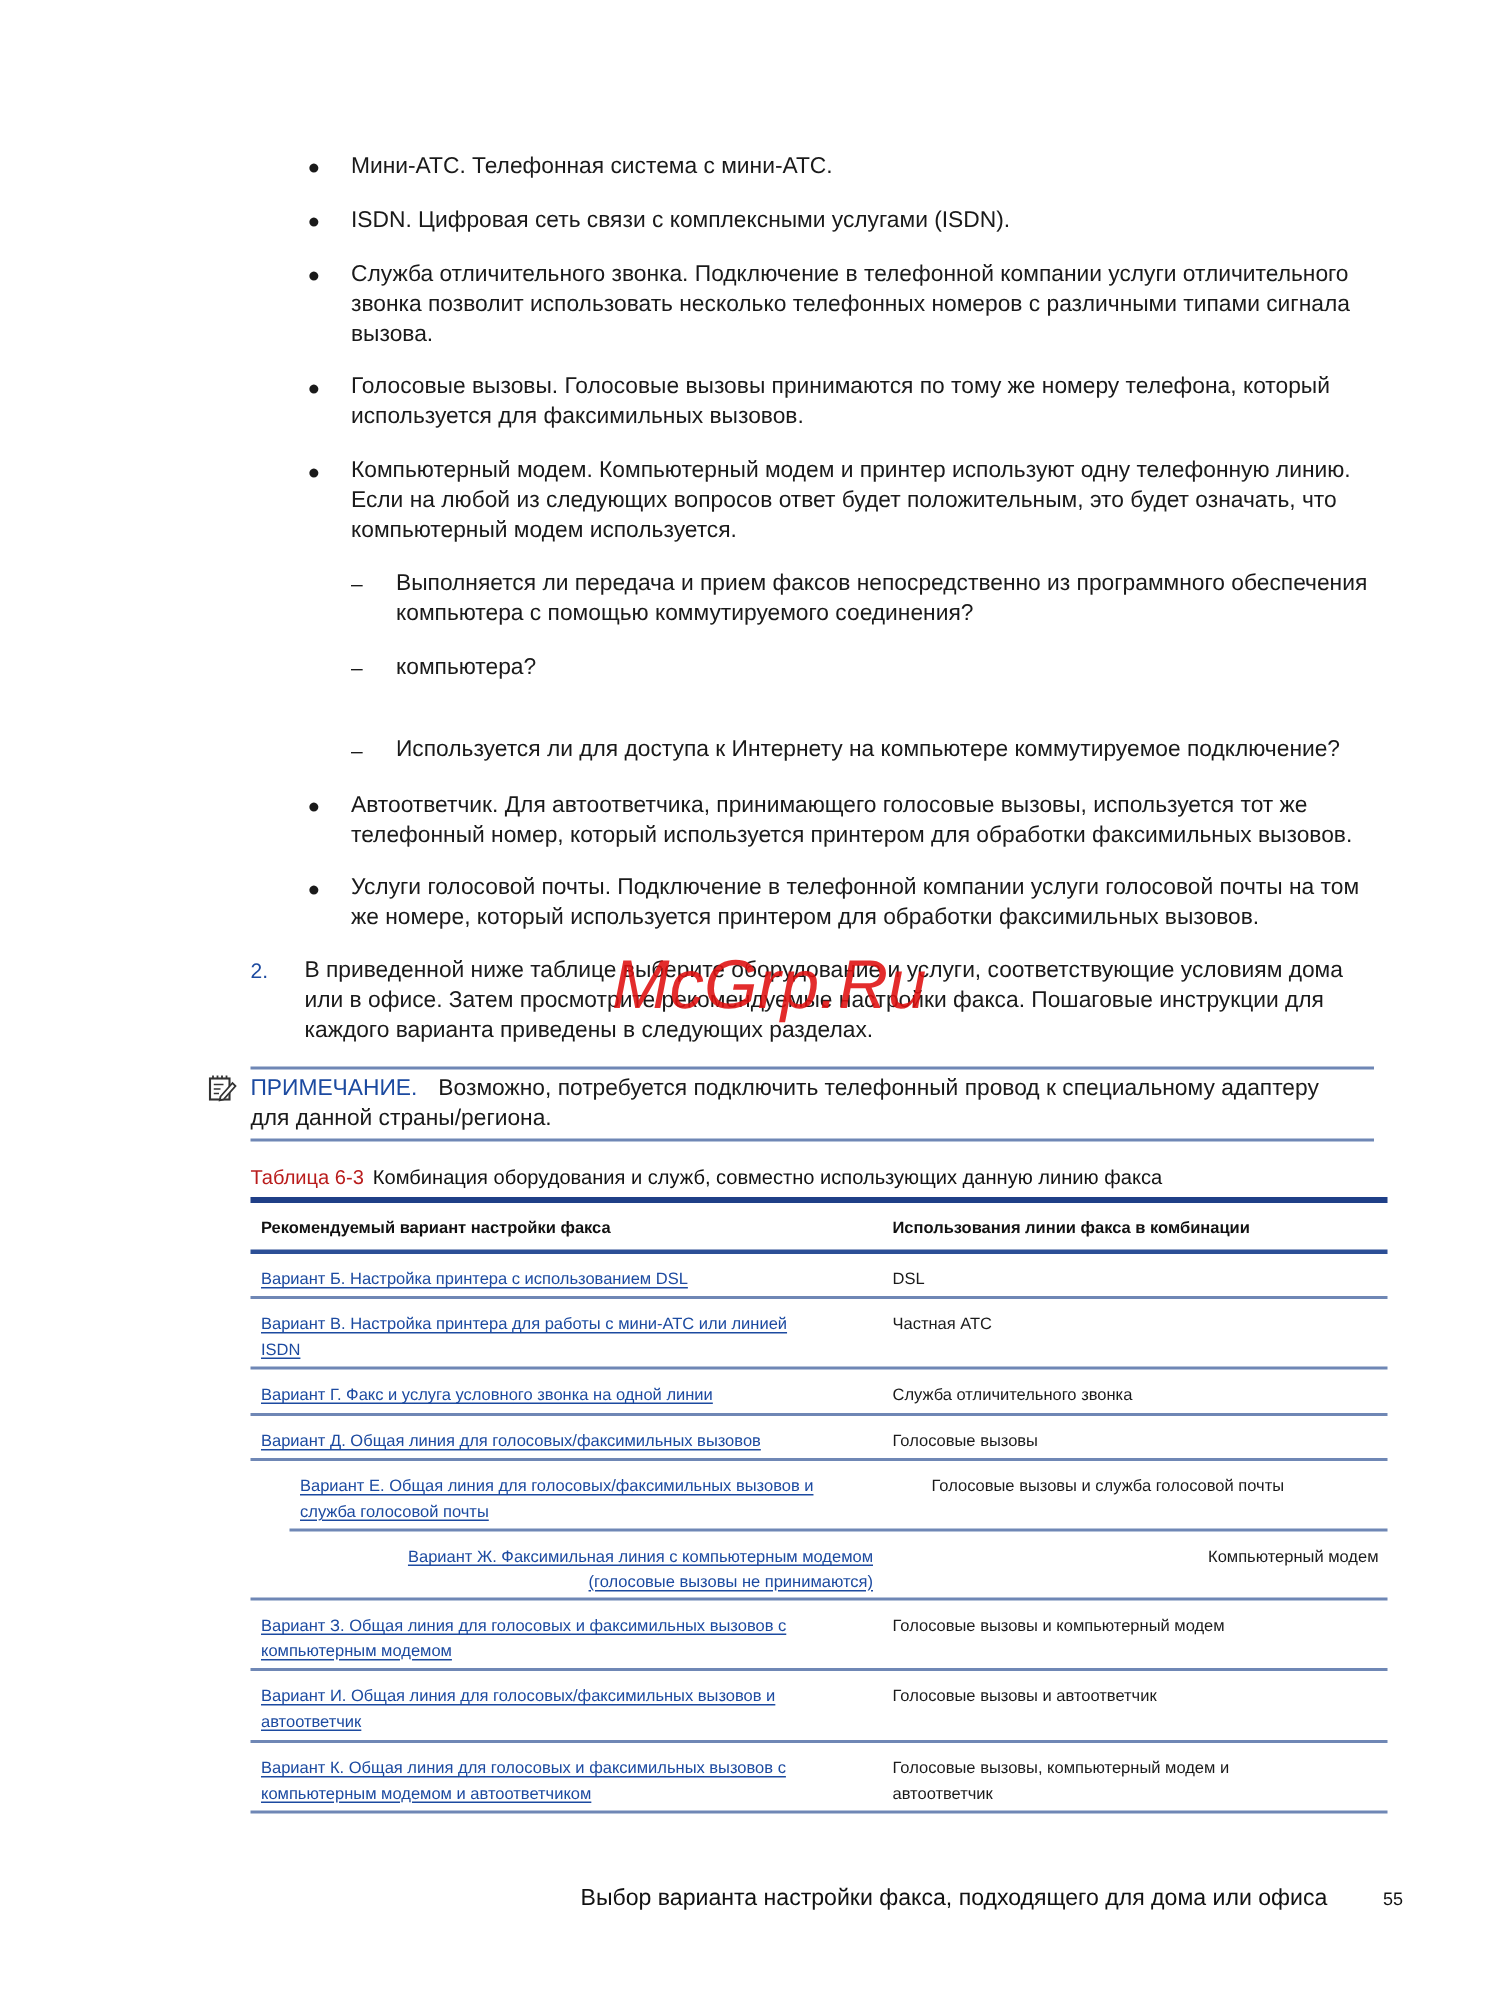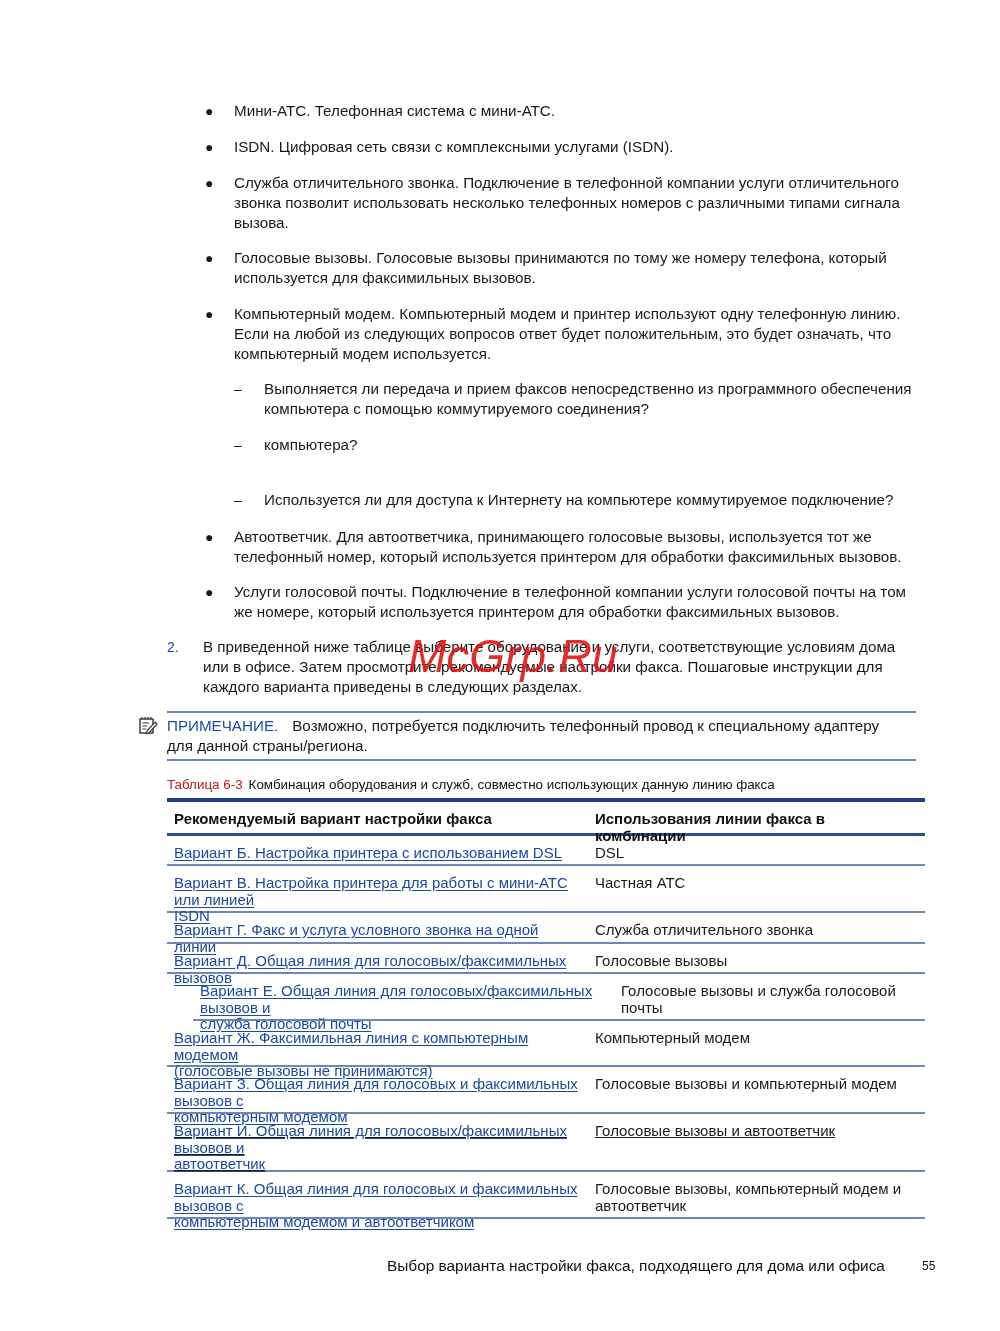--- a/index.html
+++ b/index.html
@@ -66,21 +66,21 @@
       position: absolute;
       left: 167px;
       top: 798px;
       width: 758px;
     }
     .table .top-rule { height: 4px; background: #1f3f87; }
     .row {
       position: relative;
       display: flex;
       border-bottom: 2px solid #6f87b5;
-      font-size: 15px;
+      font-size: 11px;
       line-height: 16.5px;
     }
     .row.header { border-bottom: 3px solid #2c4f96; }
     .row .c1 { width: 421px; padding: 9px 6px 0 7px; }
     .row .c2 { flex: 1; padding: 9px 6px 0 7px; color: #1a1a1a; }
     .row.header .c1, .row.header .c2 { font-weight: bold; color: #111; }
     .row .c1 a {
       color: #1c4aa0;
       text-decoration: underline;
       text-underline-offset: 2px;
@@ -241,31 +241,31 @@
     <div class="row" style="height:30px;justify-content:space-between;">
       <div class="c1"><a>Вариант Д. Общая линия для голосовых/факсимильных вызовов</a></div>
       <div class="c2">Голосовые вызовы</div>
     </div>
 
     <div class="row" style="height:47px;margin-left:26px;">
       <div class="c1"><a><span>Вариант Е. Общая линия для голосовых/факсимильных вызовов и</span><br><span>служба голосовой почты</span></a></div>
       <div class="c2">Голосовые вызовы и служба голосовой почты</div>
     </div>
 
-    <div class="row" style="height:46px;">
+    <div class="row" style="height:46px;text-align:right;">
       <div class="c1"><a><span>Вариант Ж. Факсимильная линия с компьютерным модемом</span><br><span>(голосовые вызовы не принимаются)</span></a></div>
       <div class="c2">Компьютерный модем</div>
     </div>
 
     <div class="row" style="height:47px;">
       <div class="c1"><a><span>Вариант З. Общая линия для голосовых и факсимильных вызовов с</span><br><span>компьютерным модемом</span></a></div>
       <div class="c2">Голосовые вызовы и компьютерный модем</div>
     </div>
 
-    <div class="row" style="height:58px;text-decoration:underline;">
+    <div class="row" style="height:48px;">
       <div class="c1"><a><span>Вариант И. Общая линия для голосовых/факсимильных вызовов и</span><br><span>автоответчик</span></a></div>
       <div class="c2">Голосовые вызовы и автоответчик</div>
     </div>
 
     <div class="row" style="height:47px;">
       <div class="c1"><a><span>Вариант К. Общая линия для голосовых и факсимильных вызовов с</span><br><span>компьютерным модемом и автоответчиком</span></a></div>
       <div class="c2"><span>Голосовые вызовы, компьютерный модем и</span><br><span>автоответчик</span></div>
     </div>
   </div>
 

